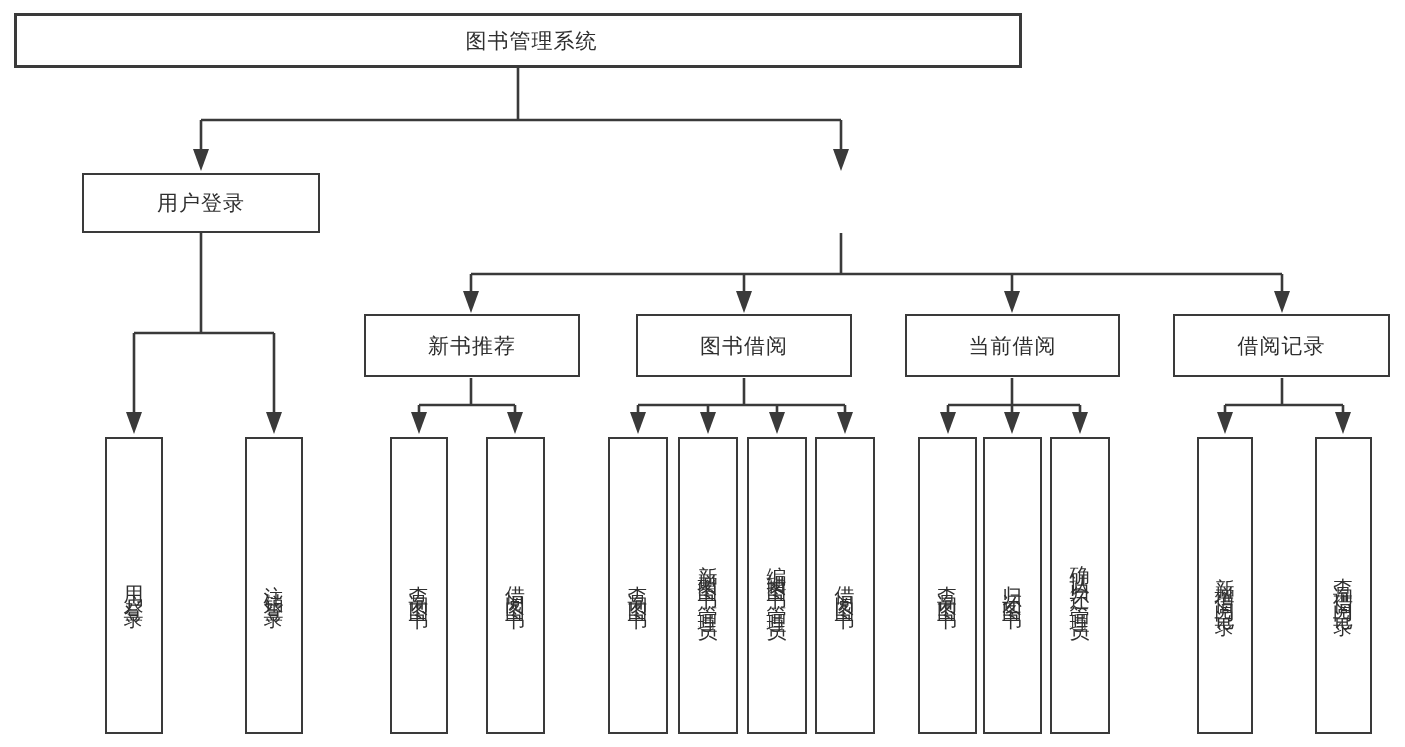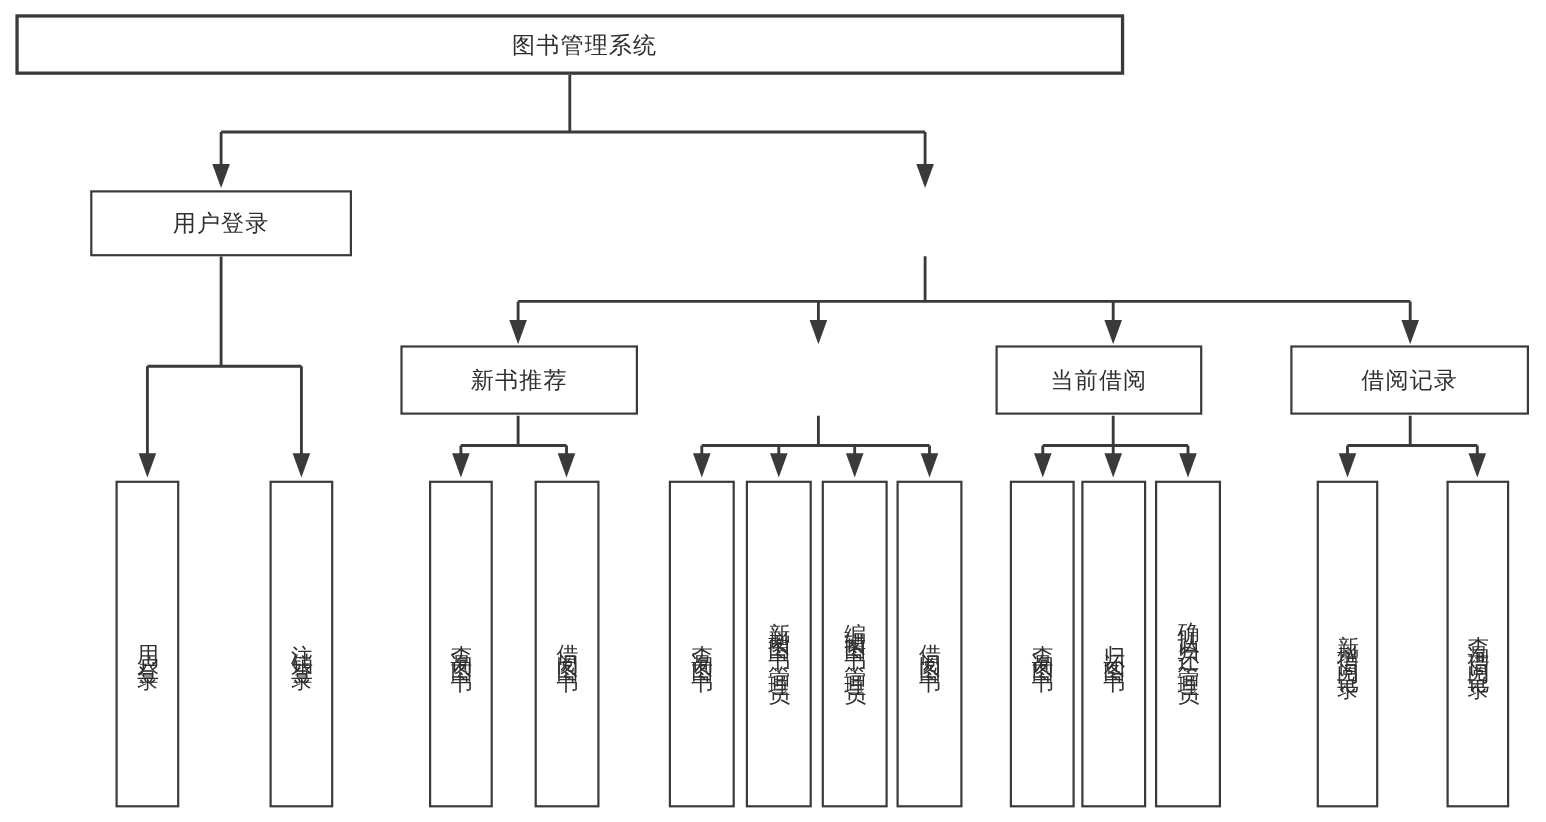--- a/index.html
+++ b/index.html
@@ -106,21 +106,24 @@
     <span>图书管理系统</span>
   </div>
 
   <div class="node h-node" style="left:82px; top:173px; width:238px; height:60px;">
     <span>用户登录</span>
   </div>
 
   <div class="node h-node" style="left:364px; top:314px; width:216px; height:63px;">
     <span>新书推荐</span>
   </div>
-  <div class="node h-node" style="left:905px; top:314px; width:188px; height:63px;">
+  <div class="node h-node" style="left:636px; top:314px; width:216px; height:63px;">
+    <span>图书借阅</span>
+  </div>
+  <div class="node h-node" style="left:905px; top:314px; width:215px; height:63px;">
     <span>当前借阅</span>
   </div>
   <div class="node h-node" style="left:1173px; top:314px; width:217px; height:63px;">
     <span>借阅记录</span>
   </div>
 
   <div class="node v-node" style="left:105px; top:437px; width:58px; height:297px;">
     <span class="vtxt">用户登录</span>
   </div>
   <div class="node v-node" style="left:245px; top:437px; width:58px; height:297px;">

